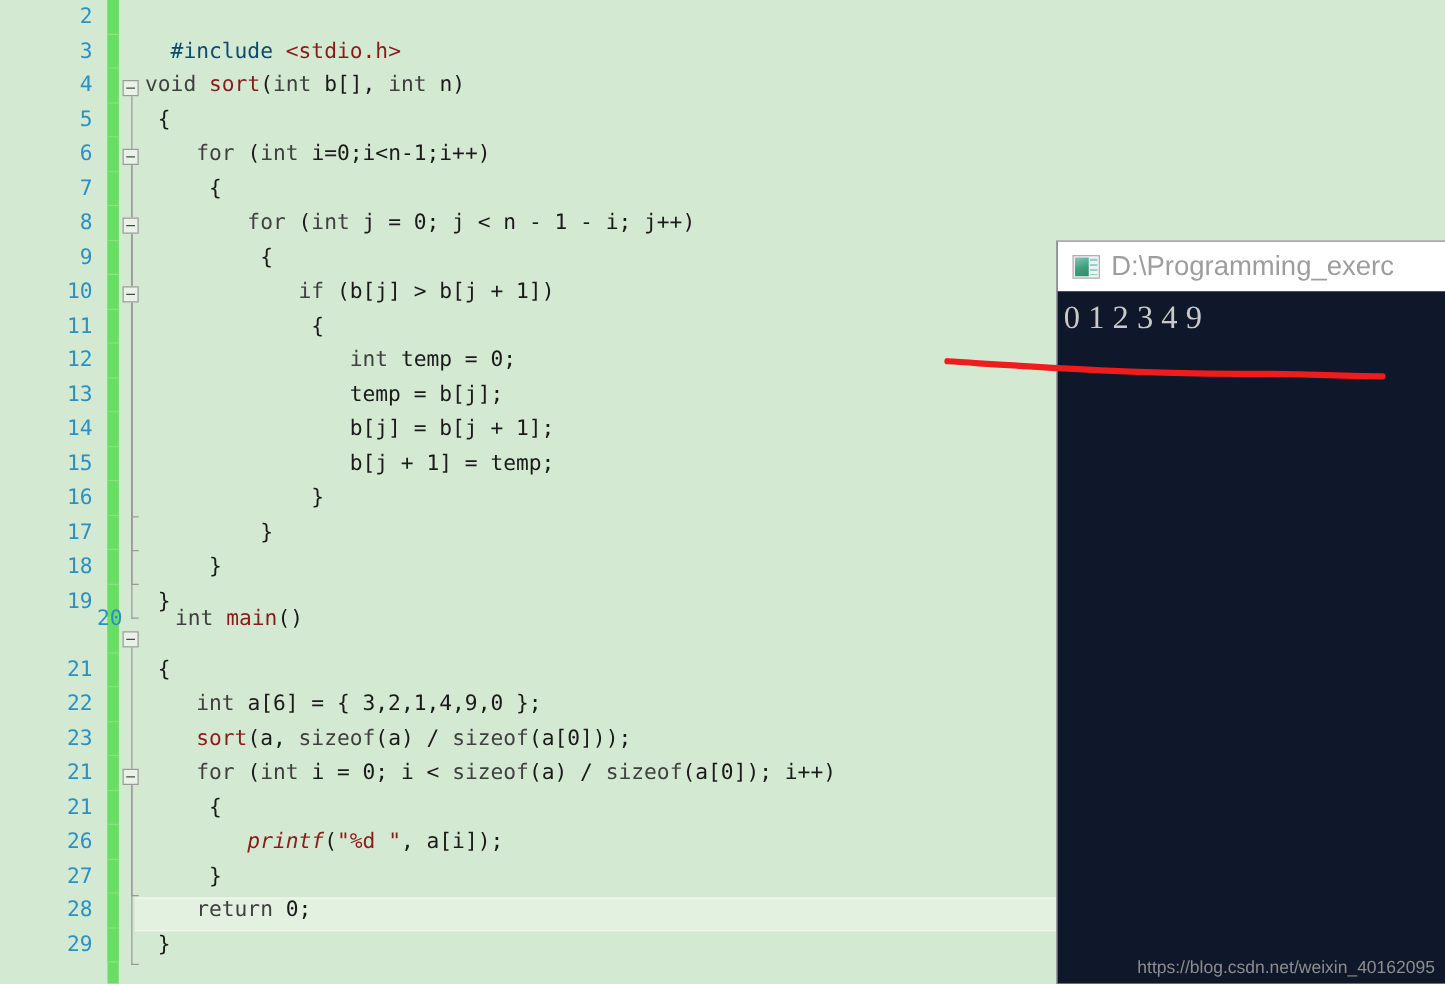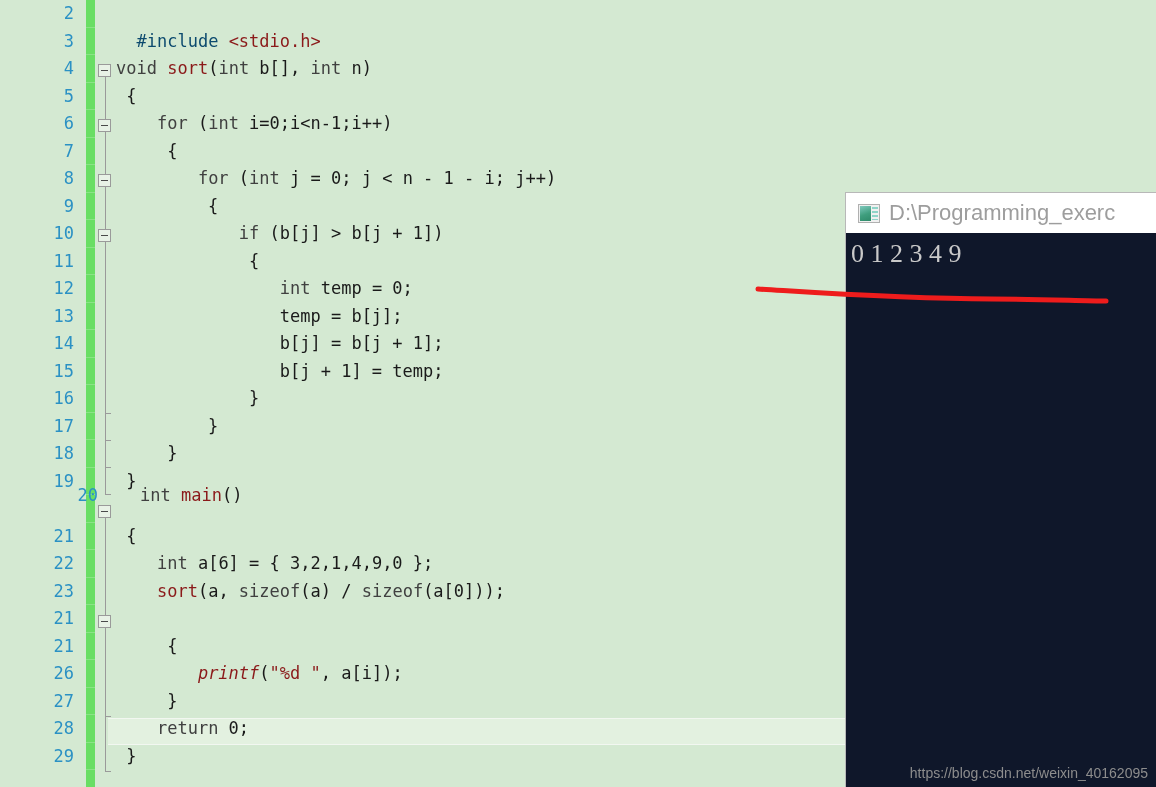--- a/index.html
+++ b/index.html
@@ -237,20 +237,21 @@
       <div class="row" style="top: 550px;">
         <div class="lnum">22</div>
         <div class="code"><span class="pl">    </span><span class="kw">int</span><span class="pl"> a[6] = { 3,2,1,4,9,0 };</span></div>
       </div>
       <div class="row" style="top: 577.5px;">
         <div class="lnum">23</div>
         <div class="code"><span class="pl">    </span><span class="fn">sort</span><span class="pl">(a, </span><span class="kw">sizeof</span><span class="pl">(a) / </span><span class="kw">sizeof</span><span class="pl">(a[0]));</span></div>
       </div>
       <div class="row" style="top: 605px;">
         <div class="lnum">21</div>
+        <div class="code"><span class="pl">    </span><span class="kw">for</span><span class="pl"> (</span><span class="kw">int</span><span class="pl"> i = 0; i &lt; </span><span class="kw">sizeof</span><span class="pl">(a) / </span><span class="kw">sizeof</span><span class="pl">(a[0]); i++)</span></div>
       </div>
       <div class="row" style="top: 632.5px;">
         <div class="lnum">21</div>
         <div class="code"><span class="pl">     {</span></div>
       </div>
       <div class="row" style="top: 660px;">
         <div class="lnum">26</div>
         <div class="code"><span class="pl">        </span><span class="fni">printf</span><span class="pl">(</span><span class="str">"%d "</span><span class="pl">, a[i]);</span></div>
       </div>
       <div class="row" style="top: 687.5px;">

